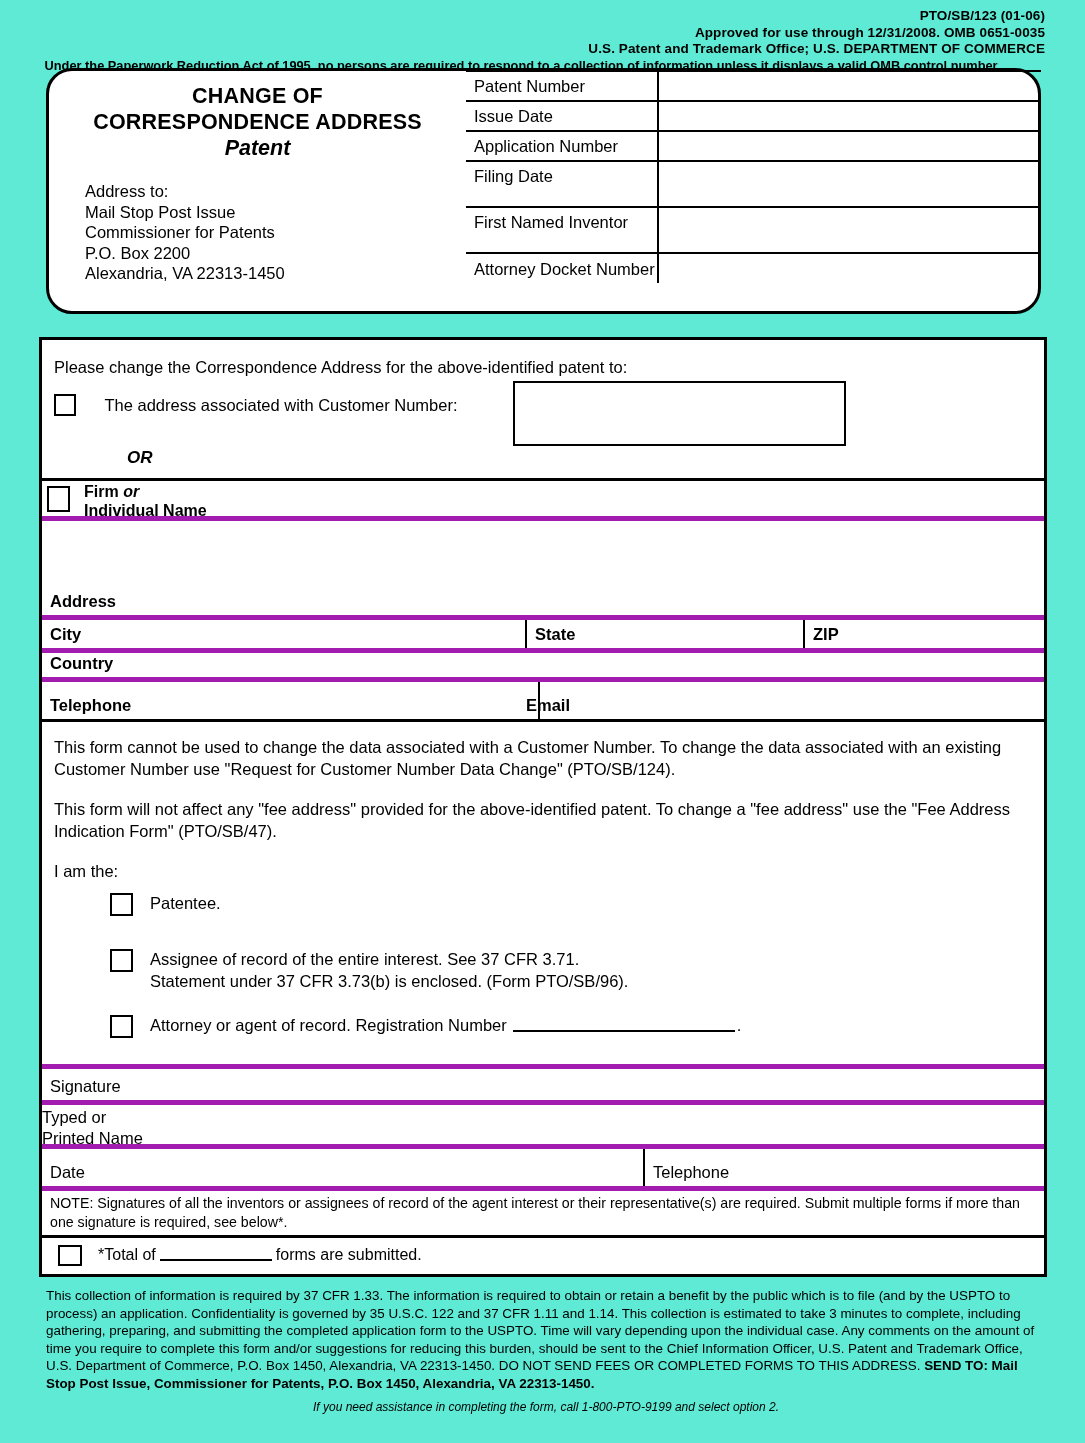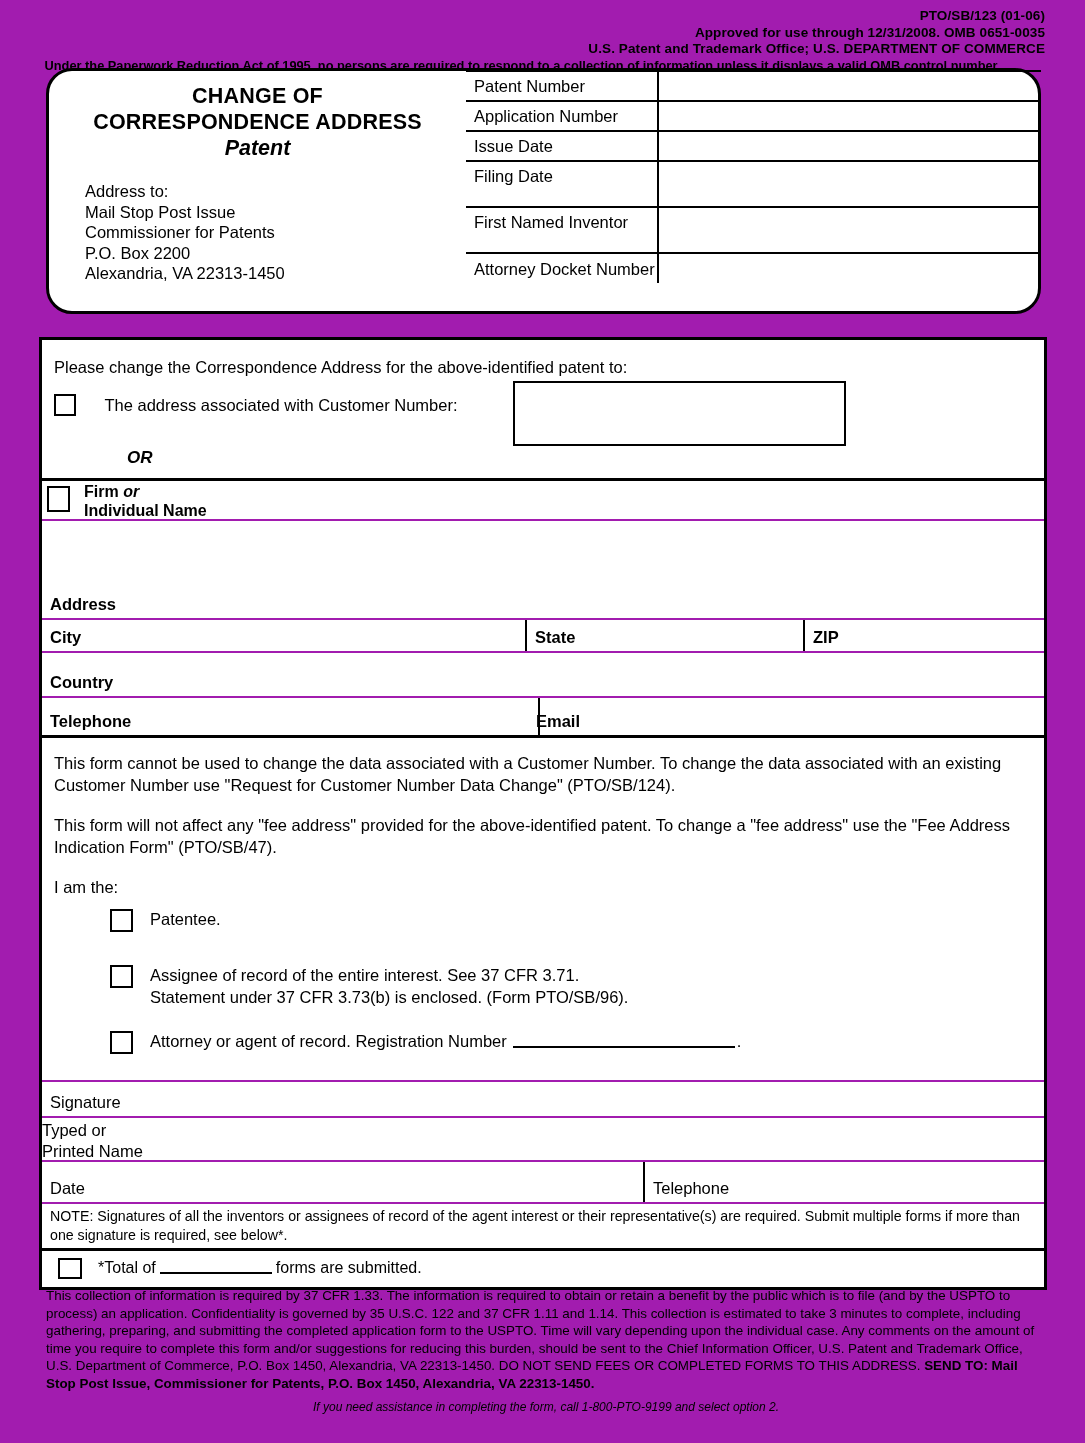--- a/index.html
+++ b/index.html
@@ -8,21 +8,21 @@
     background: #ffffff;
   }
   body {
     font-family: "Liberation Sans", sans-serif;
     color: #000000;
   }
   #page {
     position: relative;
     width: 1085px;
     height: 1443px;
-    background: #a21caf;
+    background: #5eead4;
     overflow: hidden;
   }
 
   
   .meta-block {
     position: absolute;
     top: 8px;
     left: 0;
     width: 1045px;
     text-align: right;
@@ -117,21 +117,21 @@
     width: 1008px;
     border: 3px solid #000;
     box-sizing: border-box;
     background: #fff;
   }
   .sec {
     box-sizing: border-box;
     position: relative;
   }
   .hr-thick { border-bottom: 3px solid #000; }
-  .hr-thin  { border-bottom: 2px solid #a21caf; }
+  .hr-thin  { border-bottom: 5px solid #a21caf; }
 
   
   .sec-cust { padding: 18px 0 10px 0; height: 141px; }
   .lead-text {
     font-size: 16.5px;
     padding-left: 12px;
   }
   .cust-row {
     position: relative;
     margin-top: 17px;
@@ -333,25 +333,25 @@
     </div>
   </div>
 
   <table class="header-table">
     <tbody>
         <tr>
       <td class="lab">Patent Number</td>
       <td></td>
     </tr>
     <tr>
+      <td class="lab">Issue Date</td>
+      <td></td>
+    </tr>
+    <tr>
       <td class="lab">Application Number</td>
-      <td></td>
-    </tr>
-    <tr>
-      <td class="lab">Issue Date</td>
       <td></td>
     </tr>
     <tr class="tall">
       <td class="lab">Filing Date</td>
       <td></td>
     </tr>
     <tr class="tall">
       <td class="lab">First Named Inventor</td>
       <td></td>
     </tr>
@@ -388,28 +388,28 @@
     </div>
 
     <div class="sec field-row hr-thin" style="height:33px;">
       <span class="field-label">City</span>
       <span class="vline" style="left:483px;"></span>
       <span class="sub-label" style="left:493px;">State</span>
       <span class="vline" style="left:761px;"></span>
       <span class="sub-label" style="left:771px;">ZIP</span>
     </div>
 
-    <div class="sec field-row hr-thin" style="height:45px;">
+    <div class="sec field-row hr-thin" style="height:29px;">
       <span class="field-label">Country</span>
     </div>
 
     <div class="sec field-row hr-thick" style="height:40px;">
       <span class="field-label">Telephone</span>
       <span class="vline" style="left:496px;"></span>
-      <span class="sub-label" style="left:494px;">Email</span>
+      <span class="sub-label" style="left:484px;">Email</span>
     </div>
 
     <div class="sec sec-paras hr-thin">
       <p>This form cannot be used to change the data associated with a Customer Number. To change the data associated with an existing Customer Number use "Request for Customer Number Data Change" (PTO/SB/124).</p>
       <p>This form will not affect any "fee address" provided for the above-identified patent. To change a "fee address" use the "Fee Address Indication Form" (PTO/SB/47).</p>
       <p class="last">I am the:</p>
 
       <div class="opt-row">
         <span class="cbox-opt"></span>
         <span>Patentee.</span>

